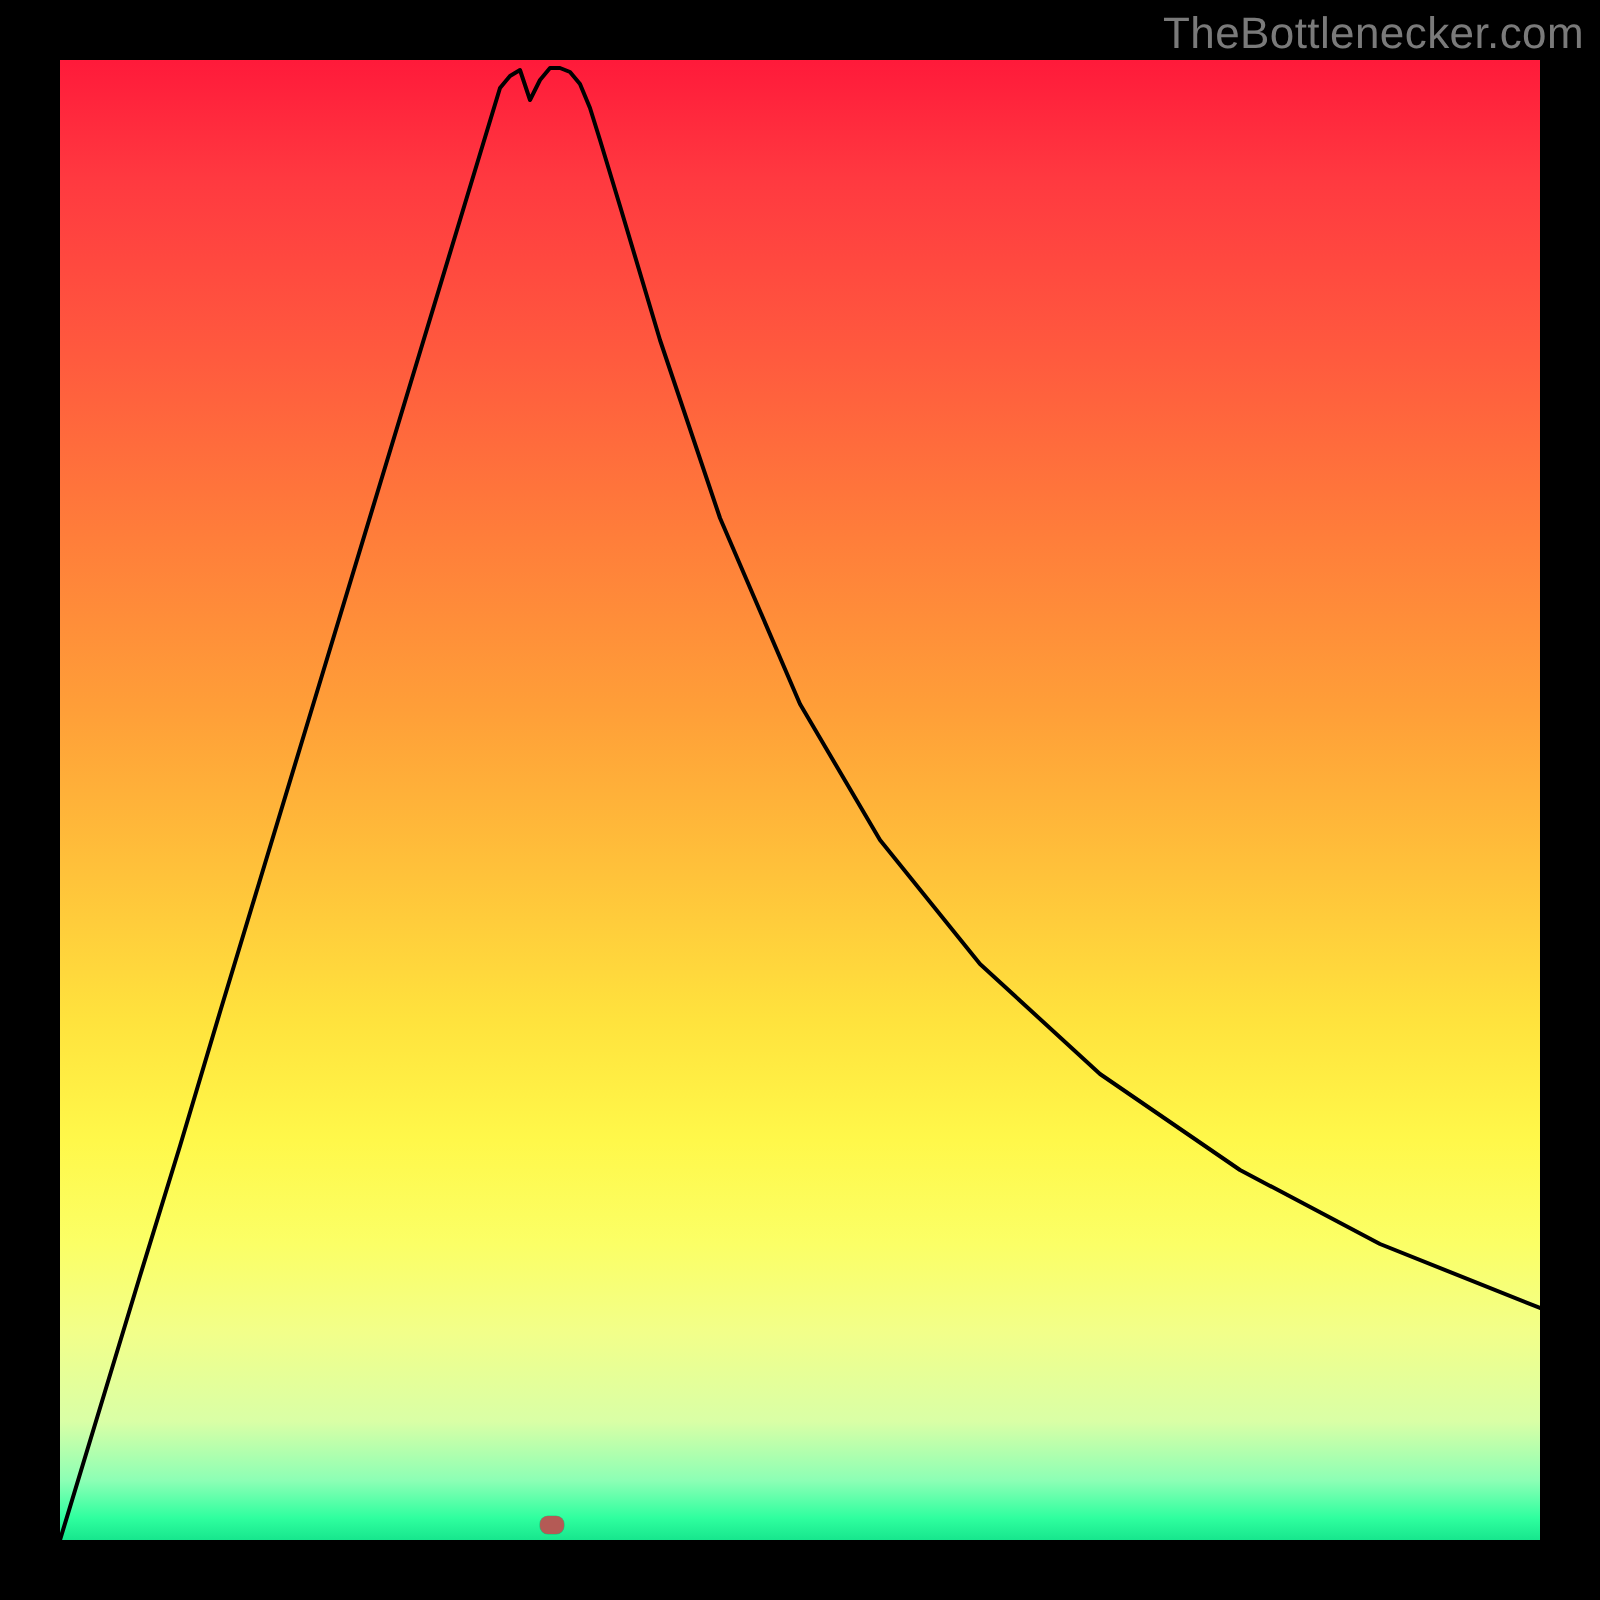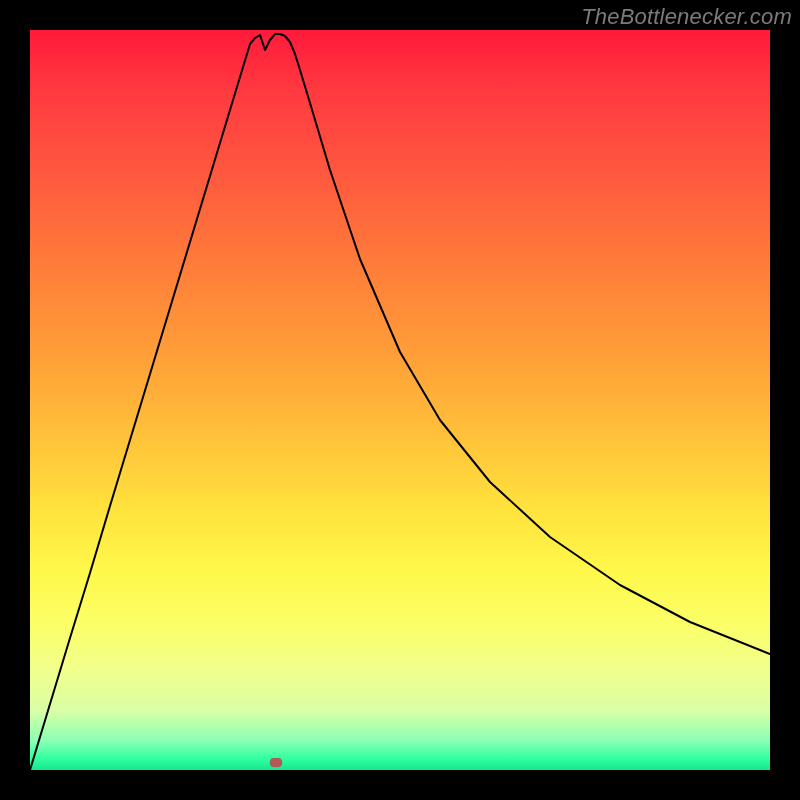--- a/index.html
+++ b/index.html
@@ -11,21 +11,20 @@
     overflow: hidden;
     font-family: Arial, Helvetica, sans-serif;
   }
   .frame {
     position: absolute;
     top: 0;
     left: 0;
     width: 800px;
     height: 800px;
     background: #000;
-    font-style: italic;
   }
   .plot-area {
     position: absolute;
     top: 30px;
     left: 30px;
     width: 740px;
     height: 740px;
     overflow: hidden;
   }
   .gradient {

